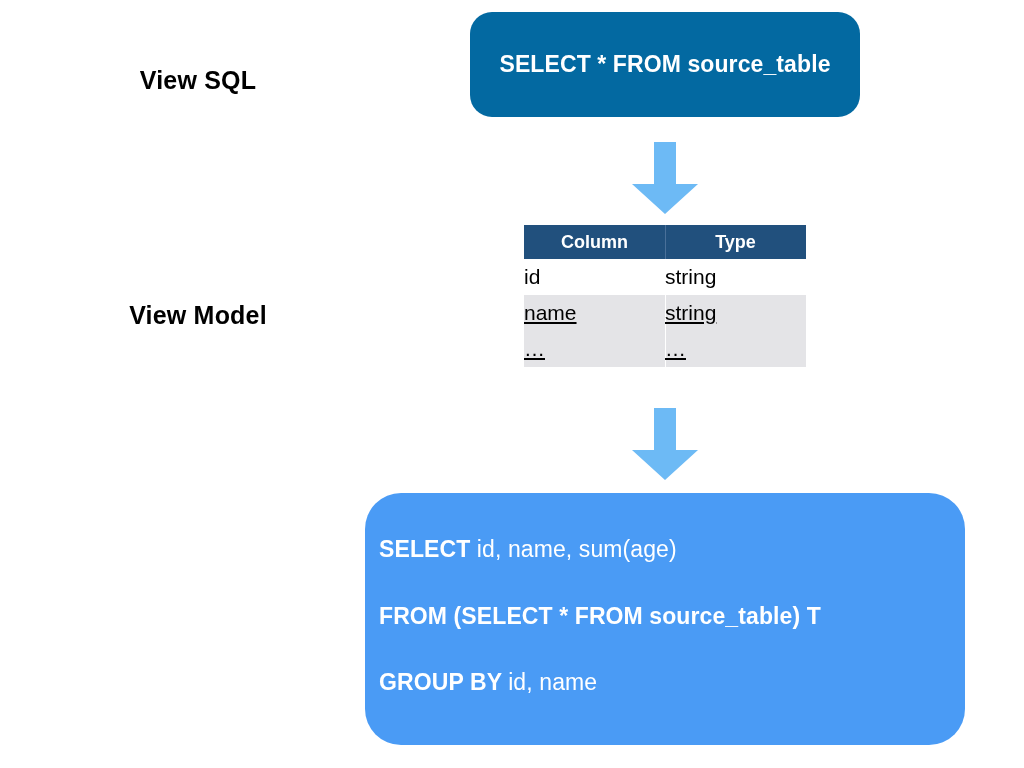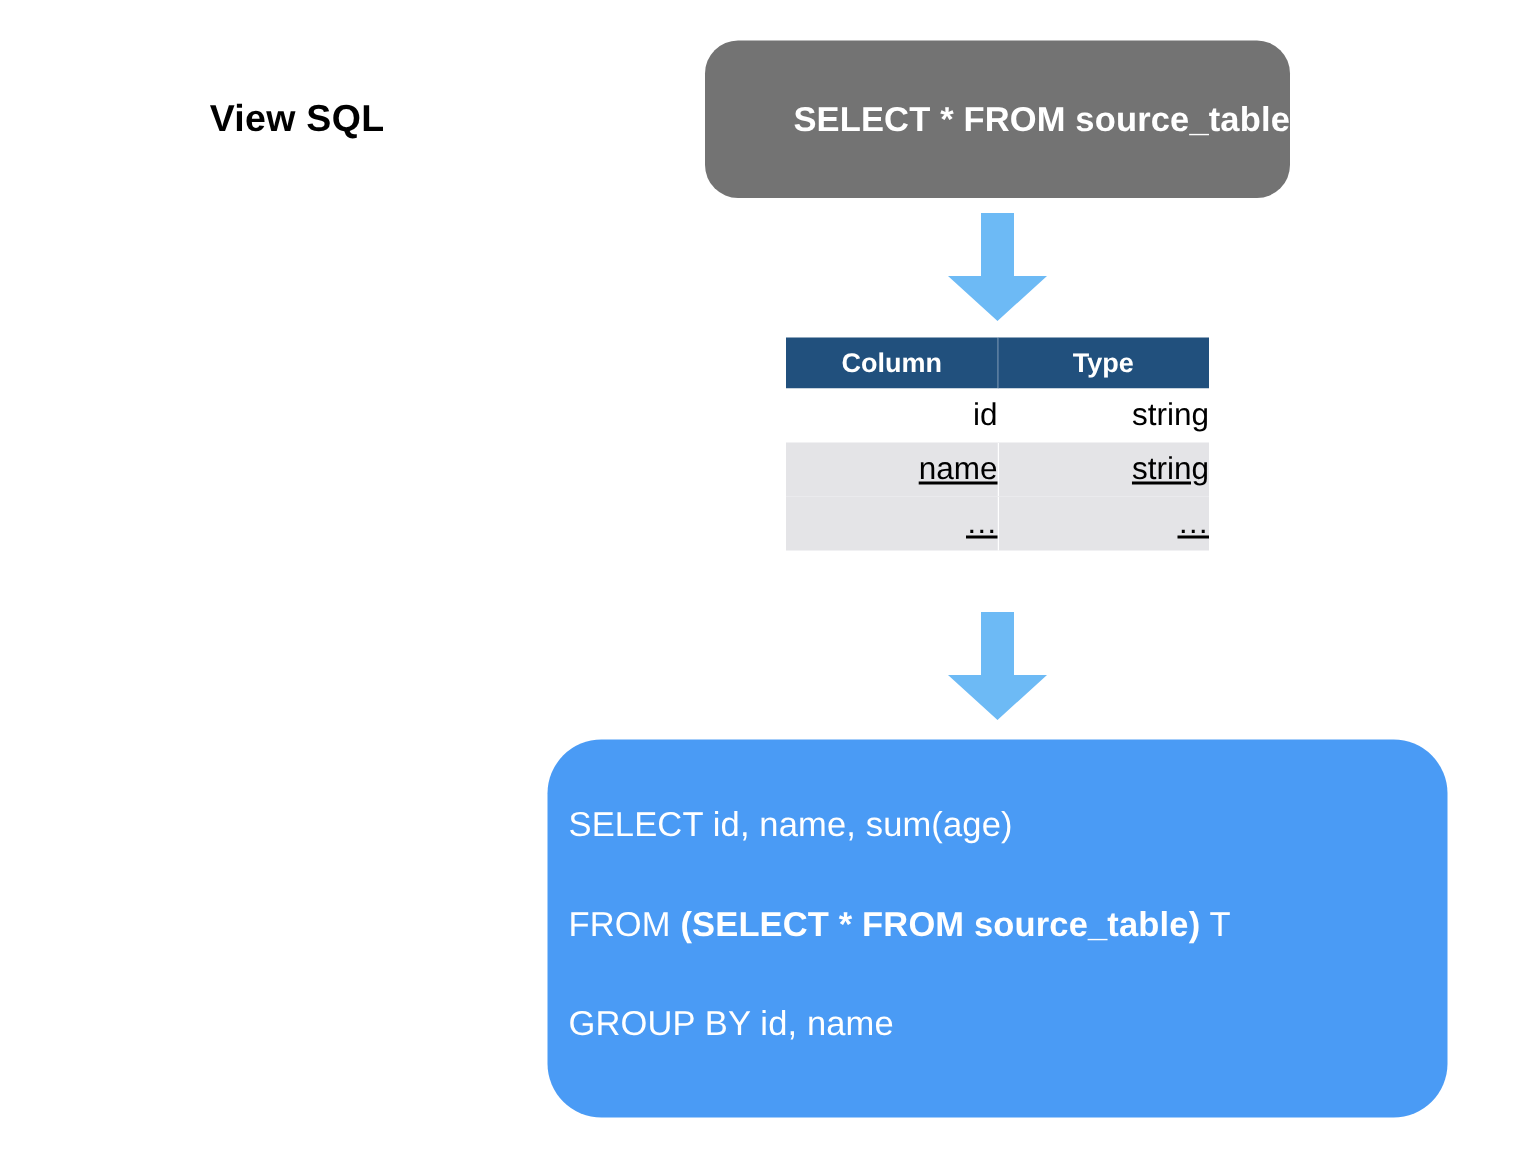--- a/index.html
+++ b/index.html
@@ -31,28 +31,28 @@
     transform: translate(-50%, -50%);
   }
   #label-view-sql   { left: 198px; top: 80px; }
   #label-view-model { left: 198px; top: 315px; }
   #label-widget-sql { left: 198px; top: 619px; }
 
   
   #view-sql-box {
     position: absolute;
     left: 470px;
-    top: 27px;
+    top: 12px;
     width: 390px;
     height: 105px;
-    background: #737373;
+    background: #0369a1;
     border-radius: 22px;
     display: flex;
     align-items: center;
-    justify-content: flex-end;
+    justify-content: center;
   }
   #view-sql-box .sql-text {
     color: #ffffff;
     font-weight: bold;
     font-size: 23px;
     letter-spacing: 0.1px;
     white-space: nowrap;
   }
 
   
@@ -84,21 +84,21 @@
     border: none;
     margin-top: 48px;
   }
   #view-model-table th.col-divider {
     box-shadow: inset 1px 0 0 #4a7099;
   }
   #view-model-table td {
     color: #000000;
     font-size: 21px;
     height: 36px;
-    text-align: right;
+    text-align: left;
     padding: 0;
     border: none;
   }
   #view-model-table tr.row-odd td {
     background: #ffffff;
   }
   #view-model-table tr.row-even td {
     background: #e4e4e7;
     text-decoration: underline;
   }
@@ -123,31 +123,32 @@
     left: 14px;
     color: #ffffff;
     font-size: 23px;
     white-space: nowrap;
     letter-spacing: 0.1px;
   }
   #widget-line-1 { top: 43px; }
   #widget-line-2 { top: 110px; }
   #widget-line-3 { top: 176px; }
 
-  .kw { font-style: normal; font-weight: normal; }
+  .kw { font-style: normal; font-weight: bold; }
   .ident { font-weight: normal; }
   .subq { font-style: normal; font-weight: bold; }
 </style>
 </head>
 <body>
 
 <div id="canvas">
 
   <div class="row-label" id="label-view-sql">View SQL</div>
 
+  <div class="row-label" id="label-view-model">View Model</div>
 
 
   <div id="view-sql-box">
     <span class="sql-text">SELECT * FROM source_table</span>
   </div>
 
   <div class="arrow-down" id="arrow-1">
     <svg width="66" height="72" viewBox="0 0 66 72" xmlns="http://www.w3.org/2000/svg">
       <polygon points="22,0 44,0 44,42 66,42 33,72 0,42 22,42" fill="#6dbaf5"></polygon>
     </svg>

